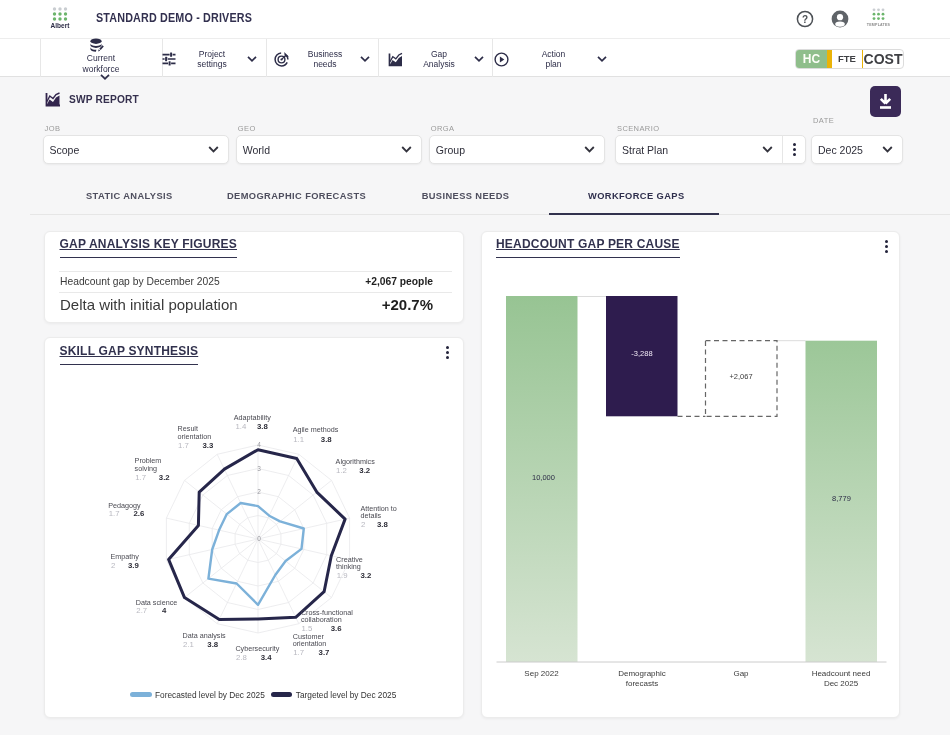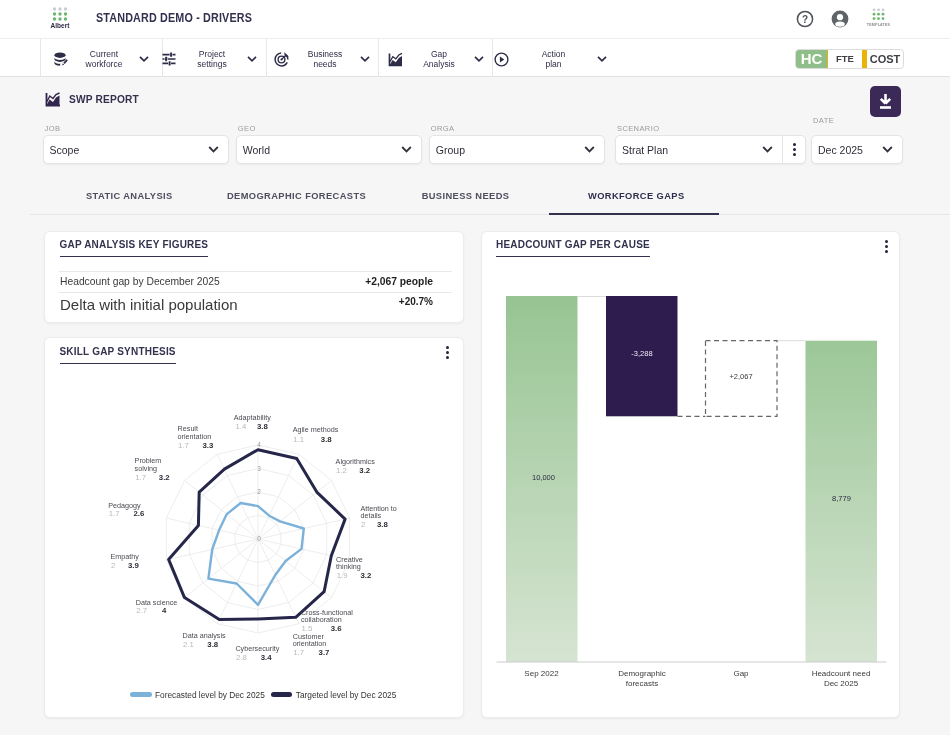--- a/index.html
+++ b/index.html
@@ -9,21 +9,21 @@
 .hdr{left:0;top:0;width:950px;height:39px;background:#fff;border-bottom:1px solid #ededed;}
 .nav{left:0;top:39px;width:950px;height:38px;background:#fff;border-bottom:1px solid #e1e1e1;}
 .navitem{top:39px;height:38px;border-right:1px solid #e7e7e7;display:flex;align-items:center;padding-top:2px;}
 .navtxt{font-size:8.5px;line-height:1.18;color:#2d2d48;text-align:center;font-weight:400;}
 .ttl{font-size:12.5px;font-weight:700;color:#32304f;letter-spacing:.2px;}
 .lbl{font-size:7.5px;color:#9a9a9a;letter-spacing:.4px;}
 .sel{background:#fff;border:1px solid #e4e4e4;border-radius:5px;box-shadow:0 1px 2px rgba(0,0,0,.05);height:29px;top:135px;display:flex;align-items:center;}
 .seltxt{font-size:10.5px;color:#2f2f3a;}
 .tab{font-size:9.3px;font-weight:700;letter-spacing:.4px;top:191px;white-space:nowrap;}
 .card{background:#fff;border:1px solid #ececec;border-radius:6px;box-shadow:0 1px 3px rgba(0,0,0,.05);}
-.ctitle{font-size:10px;font-weight:700;color:#32324e;letter-spacing:.2px;border-bottom:1.5px solid #32324e;padding-bottom:5.5px;display:inline-block;}
+.ctitle{font-size:12px;font-weight:700;color:#32324e;letter-spacing:.2px;border-bottom:1.5px solid #32324e;padding-bottom:5.5px;display:inline-block;text-decoration:underline;}
 .kebab{width:3px;}
 .kdot{width:3px;height:3px;border-radius:50%;background:#23233b;margin-bottom:2.2px;}
 svg{display:block;}
 </style>
 </head>
 <body>
 
 <div class="abs hdr"></div>
 <div class="abs" style="left:52px;top:7px;">
 <svg width="16" height="14" viewBox="0 0 16 14">
@@ -71,21 +71,21 @@
         <circle cx="2" cy="10.6" r="1.4"></circle>
         <circle cx="6.5" cy="10.6" r="1.4"></circle>
         <circle cx="11" cy="10.6" r="1.4"></circle>
       </g>
 </svg>
 </div>
 <div class="abs" style="left:862px;top:22.5px;width:33px;text-align:center;font-size:3.6px;font-weight:700;color:#8a8a8a;letter-spacing:.2px;">TEMPLATES</div>
 
 <div class="abs nav"></div>
 <div class="abs" style="left:40px;top:39px;width:1px;height:38px;background:#e7e7e7;"></div>
-<div class="abs navitem" style="left:40.5px;width:122px;justify-content:center;gap:0;">
+<div class="abs navitem" style="left:40.5px;width:122px;justify-content:center;gap:0;flex-direction:column;">
 <div style="margin-right:9px;display:flex;">
       <svg width="15" height="15" viewBox="0 0 15 15">
         <g fill="#2d2d48">
           <ellipse cx="7" cy="3.2" rx="5.6" ry="2.7"></ellipse>
           <path d="M1.4 5.4 a5.6 2.7 0 0 0 11.2 0 v1.8 a5.6 2.7 0 0 1 -11.2 0 Z"></path>
           <path d="M1.4 9.2 a5.6 2.7 0 0 0 6 2.65 l-0.5 1.9 a5.6 2.7 0 0 1 -5.5 -2.75 Z"></path>
           <path d="M9.2 13.2 l0.5-1.9 1.5 1.5 -2.3 0.7 Z M10.3 10.7 l3.2-3.4 1.3 1.3 -3.1 3.4 Z"></path>
         </g>
       </svg>
     </div>
@@ -160,23 +160,23 @@
     </div>
 <div class="navtxt" style="width:54px;">Action plan</div>
 <div style="margin-left:8px;display:flex;">
       <svg width="10" height="6" viewBox="0 0 10 6">
         <path d="M1 .8 L5 4.8 L9 .8" fill="none" stroke="#2d2d48" stroke-width="1.7"></path>
       </svg>
     </div>
 </div>
 
 <div class="abs" style="left:795px;top:48.5px;height:20px;display:flex;border:1px solid #dcdcdc;border-radius:4px;overflow:hidden;background:#fff;">
-<div style="width:31px;background:#8fbe8b;color:#fdfef8;font-size:15px;font-weight:700;display:flex;align-items:center;justify-content:center;">HC</div>
-<div style="width:35px;border-left:1px solid #eab308;color:#3f4044;font-size:9.5px;font-weight:700;display:flex;align-items:center;justify-content:center;">FTE</div>
-<div style="width:41px;border-left:5px solid #eab308;color:#3f4044;font-size:11px;font-weight:700;display:flex;align-items:center;justify-content:center;text-align:right;">COST</div>
+<div style="width:31px;background:#8fbe8b;color:#fdfef8;font-size:12px;font-weight:700;display:flex;align-items:center;justify-content:center;">HC</div>
+<div style="width:35px;border-left:5px solid #eab308;color:#3f4044;font-size:9.5px;font-weight:700;display:flex;align-items:center;justify-content:center;">FTE</div>
+<div style="width:41px;border-left:1px solid #eab308;color:#3f4044;font-size:14px;font-weight:700;display:flex;align-items:center;justify-content:center;text-align:right;">COST</div>
 </div>
 
 <div class="abs" style="left:45px;top:92px;">
 <svg width="16" height="15" viewBox="0 0 16 15">
 <path d="M1.5 1 V13.5 H15" fill="none" stroke="#32254d" stroke-width="1.8"></path>
 <path d="M1.5 13.5 L4.5 7.5 L8 10 L11 5.5 L14.5 3.5 L14.5 13.5 Z" fill="#32254d"></path>
 <path d="M2 9.5 L4.8 4 L8 6.5 L11 2.5 L14.5 1" fill="none" stroke="#32254d" stroke-width="1.4"></path>
 </svg>
 </div>
 <div class="abs" style="left:69px;top:93px;font-size:11.5px;font-weight:700;color:#35304e;letter-spacing:.2px;transform:scaleX(.885);transform-origin:0 0;">SWP REPORT</div>
@@ -248,21 +248,21 @@
 <div class="abs tab" style="left:588px;width:91px;text-align:center;color:#2f2f4d;">WORKFORCE GAPS</div>
 <div class="abs" style="left:549px;top:213px;width:170px;height:2px;background:#32324e;"></div>
 
 <div class="abs card" style="left:44px;top:231px;width:420px;height:92px;"></div>
 <div class="abs" style="left:59.5px;top:234px;"><span class="ctitle">GAP ANALYSIS KEY FIGURES</span></div>
 <div class="abs" style="left:58.5px;top:270.5px;width:393px;height:1px;background:#e9e9e9;"></div>
 <div class="abs" style="left:60px;top:275.5px;font-size:10.3px;color:#3a3a3a;">Headcount gap by December 2025</div>
 <div class="abs" style="left:233px;top:275.5px;width:200px;text-align:right;font-size:10.3px;font-weight:700;color:#1f1f1f;">+2,067 people</div>
 <div class="abs" style="left:58.5px;top:291.5px;width:393px;height:1px;background:#e9e9e9;"></div>
 <div class="abs" style="left:60px;top:295.5px;font-size:15px;color:#3a3a3a;">Delta with initial population</div>
-<div class="abs" style="left:233px;top:295.5px;width:200px;text-align:right;font-size:10px;font-weight:700;color:#1f1f1f;">+20.7%</div>
+<div class="abs" style="left:233px;top:295.5px;width:200px;text-align:right;font-size:15px;font-weight:700;color:#1f1f1f;">+20.7%</div>
 
 <div class="abs card" style="left:44px;top:337px;width:420px;height:381px;"></div>
 <div class="abs" style="left:59.5px;top:341px;"><span class="ctitle">SKILL GAP SYNTHESIS</span></div>
 <div class="abs kebab" style="left:445.5px;top:345.5px;">
     <div class="kdot"></div>
     <div class="kdot"></div>
     <div class="kdot"></div>
   </div>
 <svg class="abs" style="left:44px;top:337px;" width="420" height="381" viewBox="44 337 420 381">
 <line x1="258.0" y1="539.0" x2="258.0" y2="445.0" stroke="#e9e9eb" stroke-width="0.8"></line>

